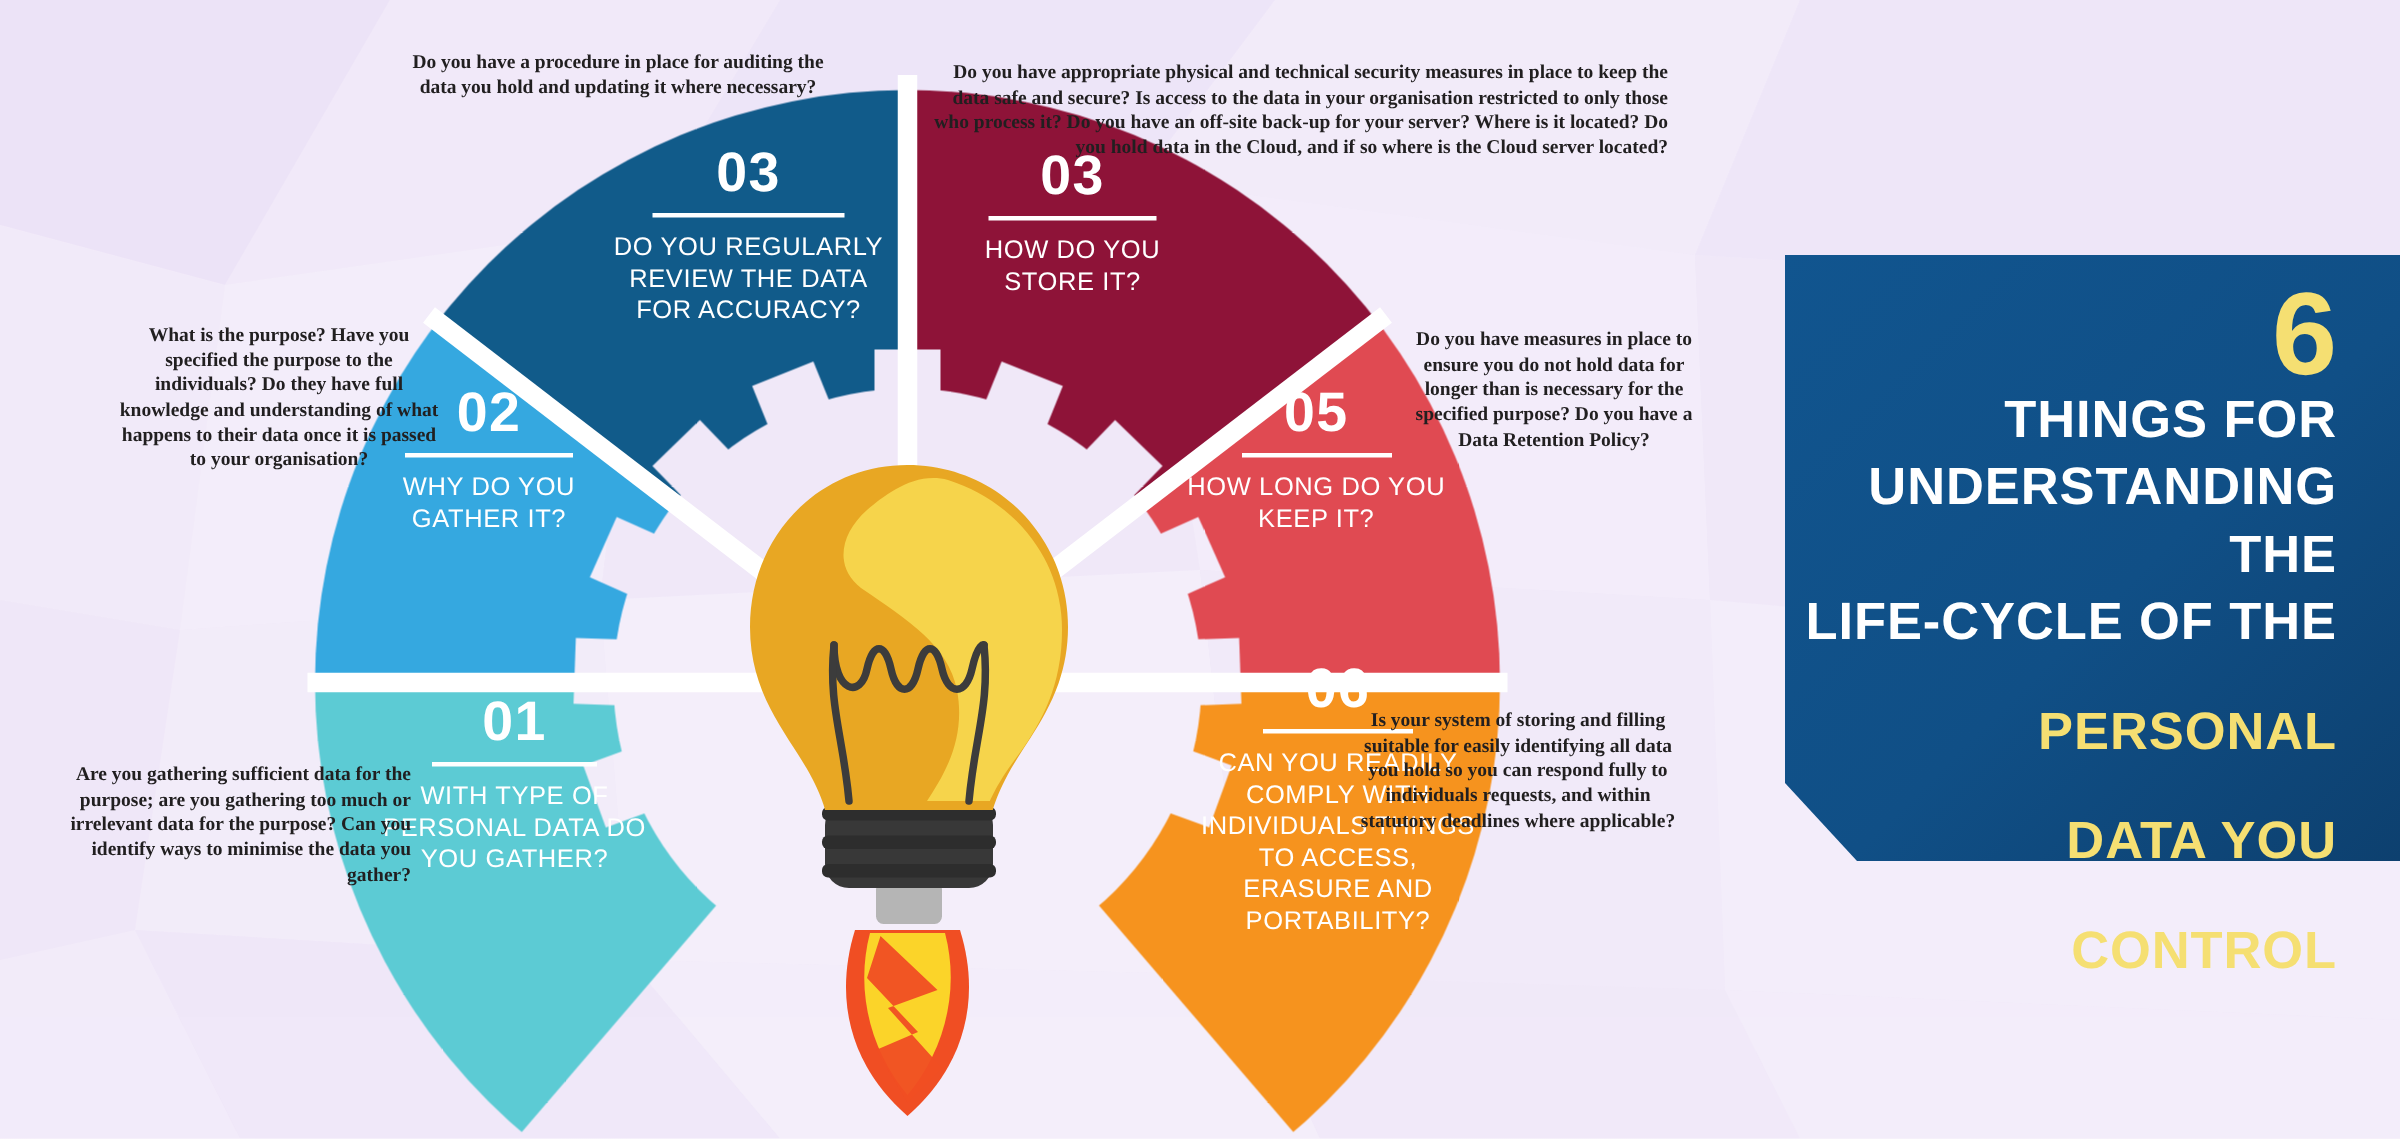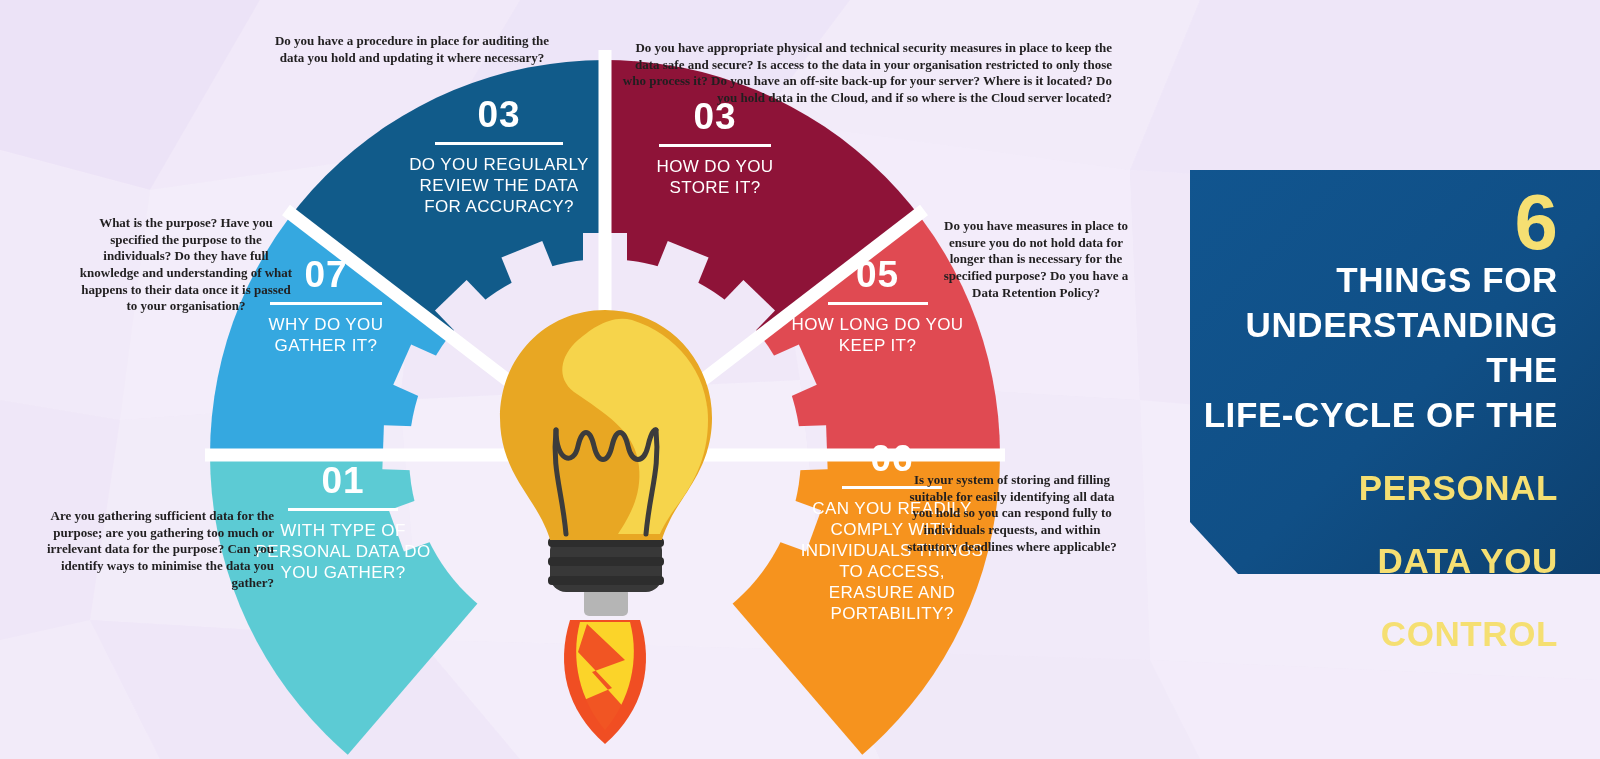--- a/index.html
+++ b/index.html
@@ -238,21 +238,21 @@
       </g>
     </svg>
 
     <div class="seg-label" id="lbl-01">
       <div class="seg-num">01</div>
       <div class="seg-rule"></div>
       <div class="seg-title">WITH TYPE OF PERSONAL DATA DO YOU GATHER?</div>
     </div>
 
     <div class="seg-label" id="lbl-02">
-      <div class="seg-num">07</div>
+      <div class="seg-num">02</div>
       <div class="seg-rule"></div>
       <div class="seg-title">WHY DO YOU GATHER IT?</div>
     </div>
 
     <div class="seg-label" id="lbl-03">
       <div class="seg-num">03</div>
       <div class="seg-rule"></div>
       <div class="seg-title">DO YOU REGULARLY REVIEW THE DATA FOR ACCURACY?</div>
     </div>
 

